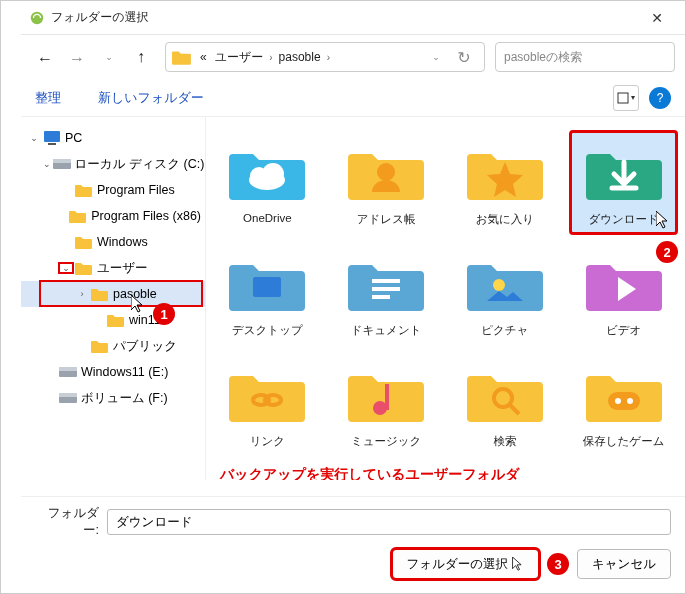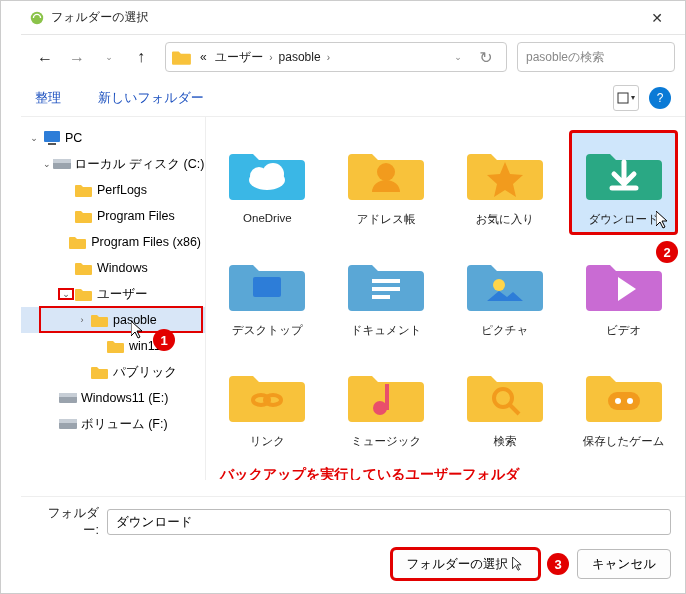--- a/index.html
+++ b/index.html
@@ -13,21 +13,21 @@
 .titlebar .close { width: 40px; height: 30px; display: flex; align-items: center; justify-content: center; font-size: 14px; color: #333; cursor: pointer; }
 
 .navbar { height: 44px; display: flex; align-items: center; padding: 6px 10px; gap: 4px; }
 .nav-btn { width: 28px; height: 28px; display: flex; align-items: center; justify-content: center; color: #888; cursor: pointer; border-radius: 4px; }
 .nav-btn.enabled { color: #222; }
 .addressbar { flex: 1; height: 30px; border: 1px solid #ccc; border-radius: 4px; display: flex; align-items: center; padding: 0 6px; margin: 0 6px; background: #fff; }
 .addressbar .fchip { width: 20px; height: 20px; margin-right: 4px; }
 .addressbar .crumb { font-size: 12px; padding: 2px 4px; color: #222; cursor: pointer; }
 .addressbar .sep { font-size: 10px; color: #666; padding: 0 2px; }
 .addr-actions { display: flex; margin-left: auto; }
-.searchbox { width: 158px; height: 30px; border: 1px solid #ccc; border-radius: 4px; padding: 0 8px; font-size: 12px; color: #888; display: flex; align-items: center; }
+.searchbox { width: 180px; height: 30px; border: 1px solid #ccc; border-radius: 4px; padding: 0 8px; font-size: 12px; color: #888; display: flex; align-items: center; }
 
 .toolbar { height: 38px; display: flex; align-items: center; padding: 0 14px; border-bottom: 1px solid #eee; gap: 13px; }
 .toolbar .tbtn { font-size: 13px; color: #1a4fbf; margin-right: 24px; cursor: pointer; }
 .toolbar .right { margin-left: auto; display: flex; align-items: center; gap: 10px; }
 .view-btn { width: 26px; height: 26px; border: 1px solid #ccc; border-radius: 3px; display: flex; align-items: center; justify-content: center; cursor: pointer; }
 .help-btn { width: 22px; height: 22px; border-radius: 50%; background: #0a7ad6; color: #fff; font-size: 12px; display: flex; align-items: center; justify-content: center; cursor: pointer; }
 
 .body { flex: 1; display: flex; min-height: 0; }
 
 .sidebar { width: 185px; border-right: 1px solid #eee; overflow-y: auto; padding: 8px 0; font-size: 12.5px; position: relative; }
@@ -150,27 +150,20 @@
           <svg class="ticon" viewBox="0 0 18 18">
             <use href="#i-drive"></use>
           </svg>
           <span>ローカル ディスク (C:)</span>
         </div>
         <div class="tree-item ind2">
           <span class="chev"></span>
           <svg class="ticon" viewBox="0 0 18 18">
             <use href="#i-folder"></use>
           </svg>
-          <span>PerfLogs</span>
-        </div>
-        <div class="tree-item ind2">
-          <span class="chev"></span>
-          <svg class="ticon" viewBox="0 0 18 18">
-            <use href="#i-folder"></use>
-          </svg>
           <span>Program Files</span>
         </div>
         <div class="tree-item ind2">
           <span class="chev"></span>
           <svg class="ticon" viewBox="0 0 18 18">
             <use href="#i-folder"></use>
           </svg>
           <span>Program Files (x86)</span>
         </div>
         <div class="tree-item ind2">

